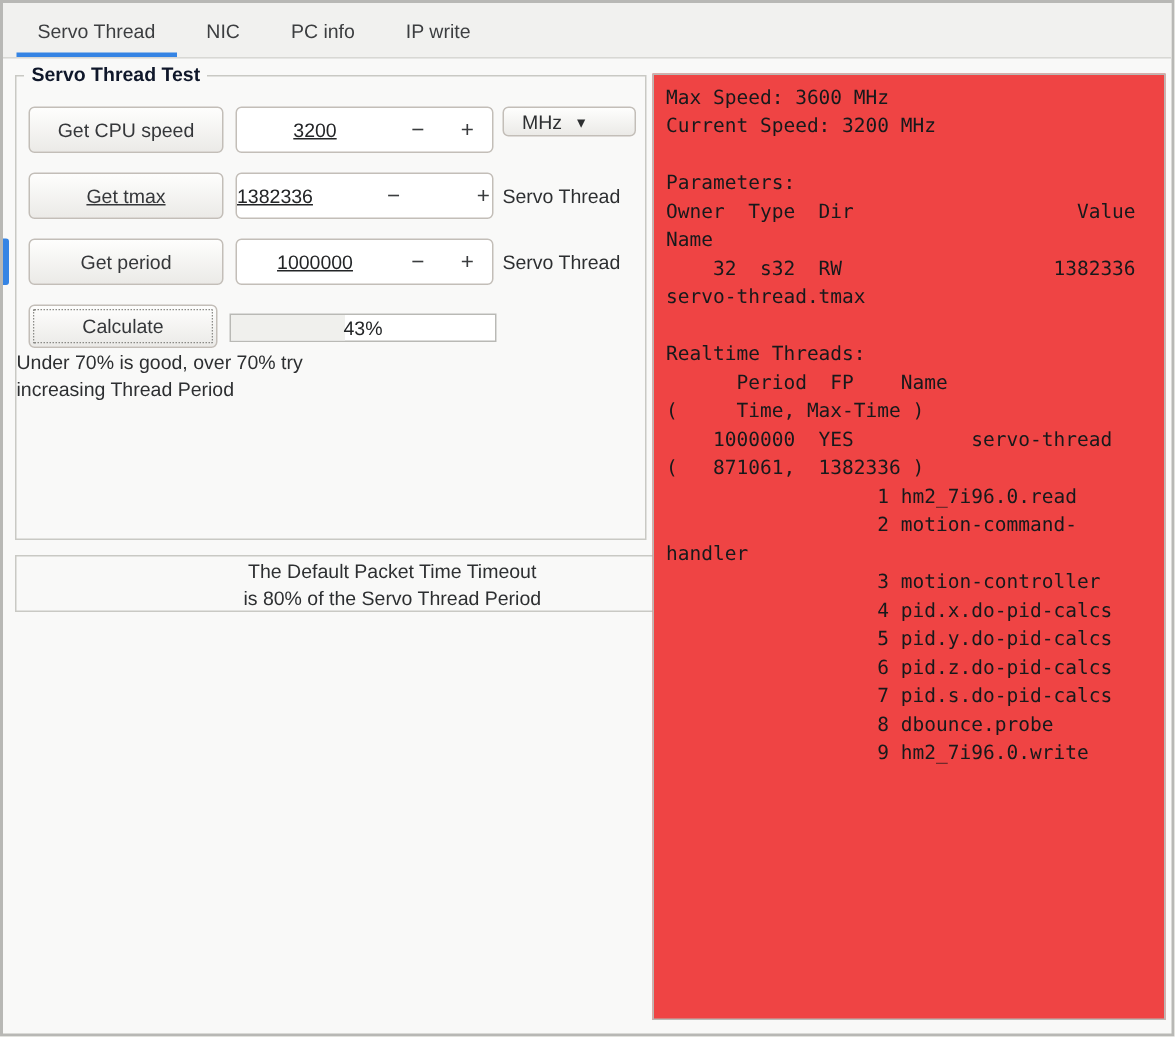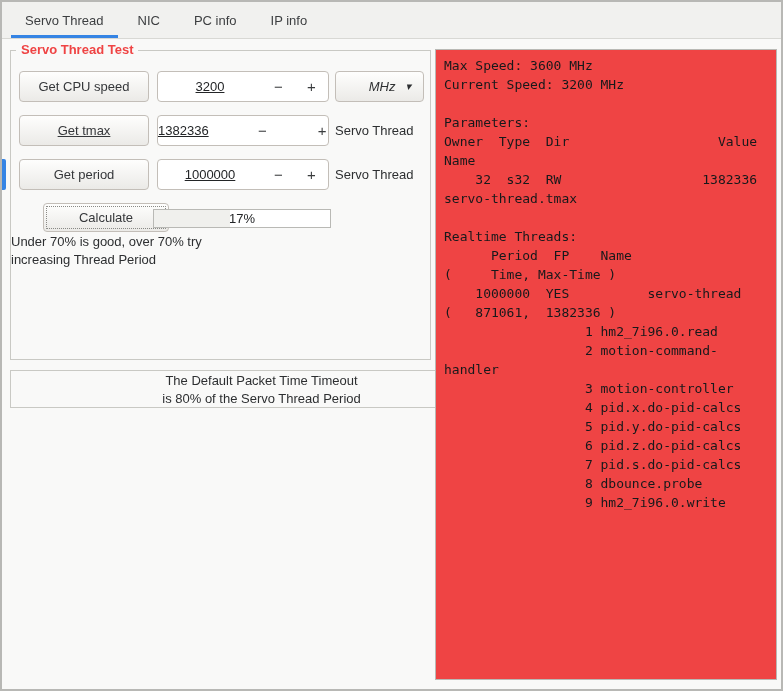--- a/index.html
+++ b/index.html
@@ -18,37 +18,37 @@
             height:3px; background:#3584e4; }
 
   
   .edge-indicator { position:absolute; left:0; top:157px; width:4px; height:31px;
             background:#3584e4; border-radius:0 2px 2px 0; }
 
   
   .frame { position:absolute; left:8px; top:48px; width:421px; height:310px;
            border:1px solid #c9c9c4; }
   .frame-title { position:absolute; top:-9px; left:5px; background:#f9f9f8; padding:0 5px;
-           font-weight:bold; color:#ef4444; }
+           font-weight:bold; color:#0f172a; }
 
   .btn { position:absolute; height:31px; border:1px solid #c3beb8; border-radius:4px;
          background:linear-gradient(to bottom,#fefefd,#ebeae7);
          font-family:inherit; font-size:13px; color:#35373a;
          display:flex; align-items:center; justify-content:center; }
-  .btn.focused { outline:1px dotted #8a8a86; outline-offset:-4px;margin-left:24px; }
+  .btn.focused { outline:1px dotted #8a8a86; outline-offset:-4px; }
 
   .spin { position:absolute; height:31px; background:#ffffff; border:1px solid #c3beb8;
           border-radius:4px; display:flex; overflow:hidden; }
   .spin-value { flex:1; display:flex; align-items:center; justify-content:center; color:#232527;text-decoration:underline; }
   .spin-btn { width:33px; display:flex; align-items:center; justify-content:center;
               font-size:15px; color:#3a3c3e; }
 
-  .combo { position:absolute; height:31px; border:1px solid #c3beb8; border-radius:4px;
+  .combo { position:absolute; height:20px; border:1px solid #c3beb8; border-radius:4px;
            background:linear-gradient(to bottom,#fefefd,#ebeae7);
-           display:flex; align-items:center; justify-content:flex-end; padding:0 12px;font-style:italic; }
+           display:flex; align-items:center; justify-content:flex-start; padding:0 12px; }
   .combo .arrow { font-size:11px; color:#2d2f31; margin-left:10px; }
 
   .row-label { position:absolute; line-height:31px; color:#2d2f31; }
 
   .progress { position:absolute; left:142px; top:158px; width:178px; height:19px;
               border:1px solid #b9b9b5; background:#ffffff; }
   .progress-fill { position:absolute; left:0; top:0; bottom:0; background:#f0f0ed; }
   .progress-label { position:relative; text-align:center; line-height:17px; color:#232527; }
 
   .hint { position:absolute; left:0; top:182px; width:100%; 
@@ -75,21 +75,21 @@
     </div>
     <div class="tab">
       <span>NIC</span>
 
     </div>
     <div class="tab">
       <span>PC info</span>
 
     </div>
     <div class="tab">
-      <span>IP info</span>
+      <span>IP write</span>
 
     </div>
   </div>
 
   <div class="edge-indicator"></div>
 
   <div class="frame">
     <span class="frame-title">Servo Thread Test</span>
 
     <button class="btn" style="left:8px; top:20px; width:130px;">Get CPU speed</button>
@@ -115,21 +115,21 @@
     <div class="spin" style="left:146px; top:108px; width:172px;">
       <span class="spin-value">1000000</span>
       <span class="spin-btn">−</span>
       <span class="spin-btn">+</span>
     </div>
     <span class="row-label" style="left:324px; top:108px;">Servo Thread</span>
 
     <button class="btn focused" style="left:8px; top:152px; width:126px; height:29px;">Calculate</button>
     <div class="progress">
       <div class="progress-fill" style="width: 43%;"></div>
-      <div class="progress-label">17%</div>
+      <div class="progress-label">43%</div>
     </div>
 
     <div class="hint">Under 70% is good, over 70% try
 increasing Thread Period</div>
   </div>
 
   <div class="timeout-box">The Default Packet Time Timeout
 is 80% of the Servo Thread Period</div>
 
   <pre class="output">Max Speed: 3600 MHz

